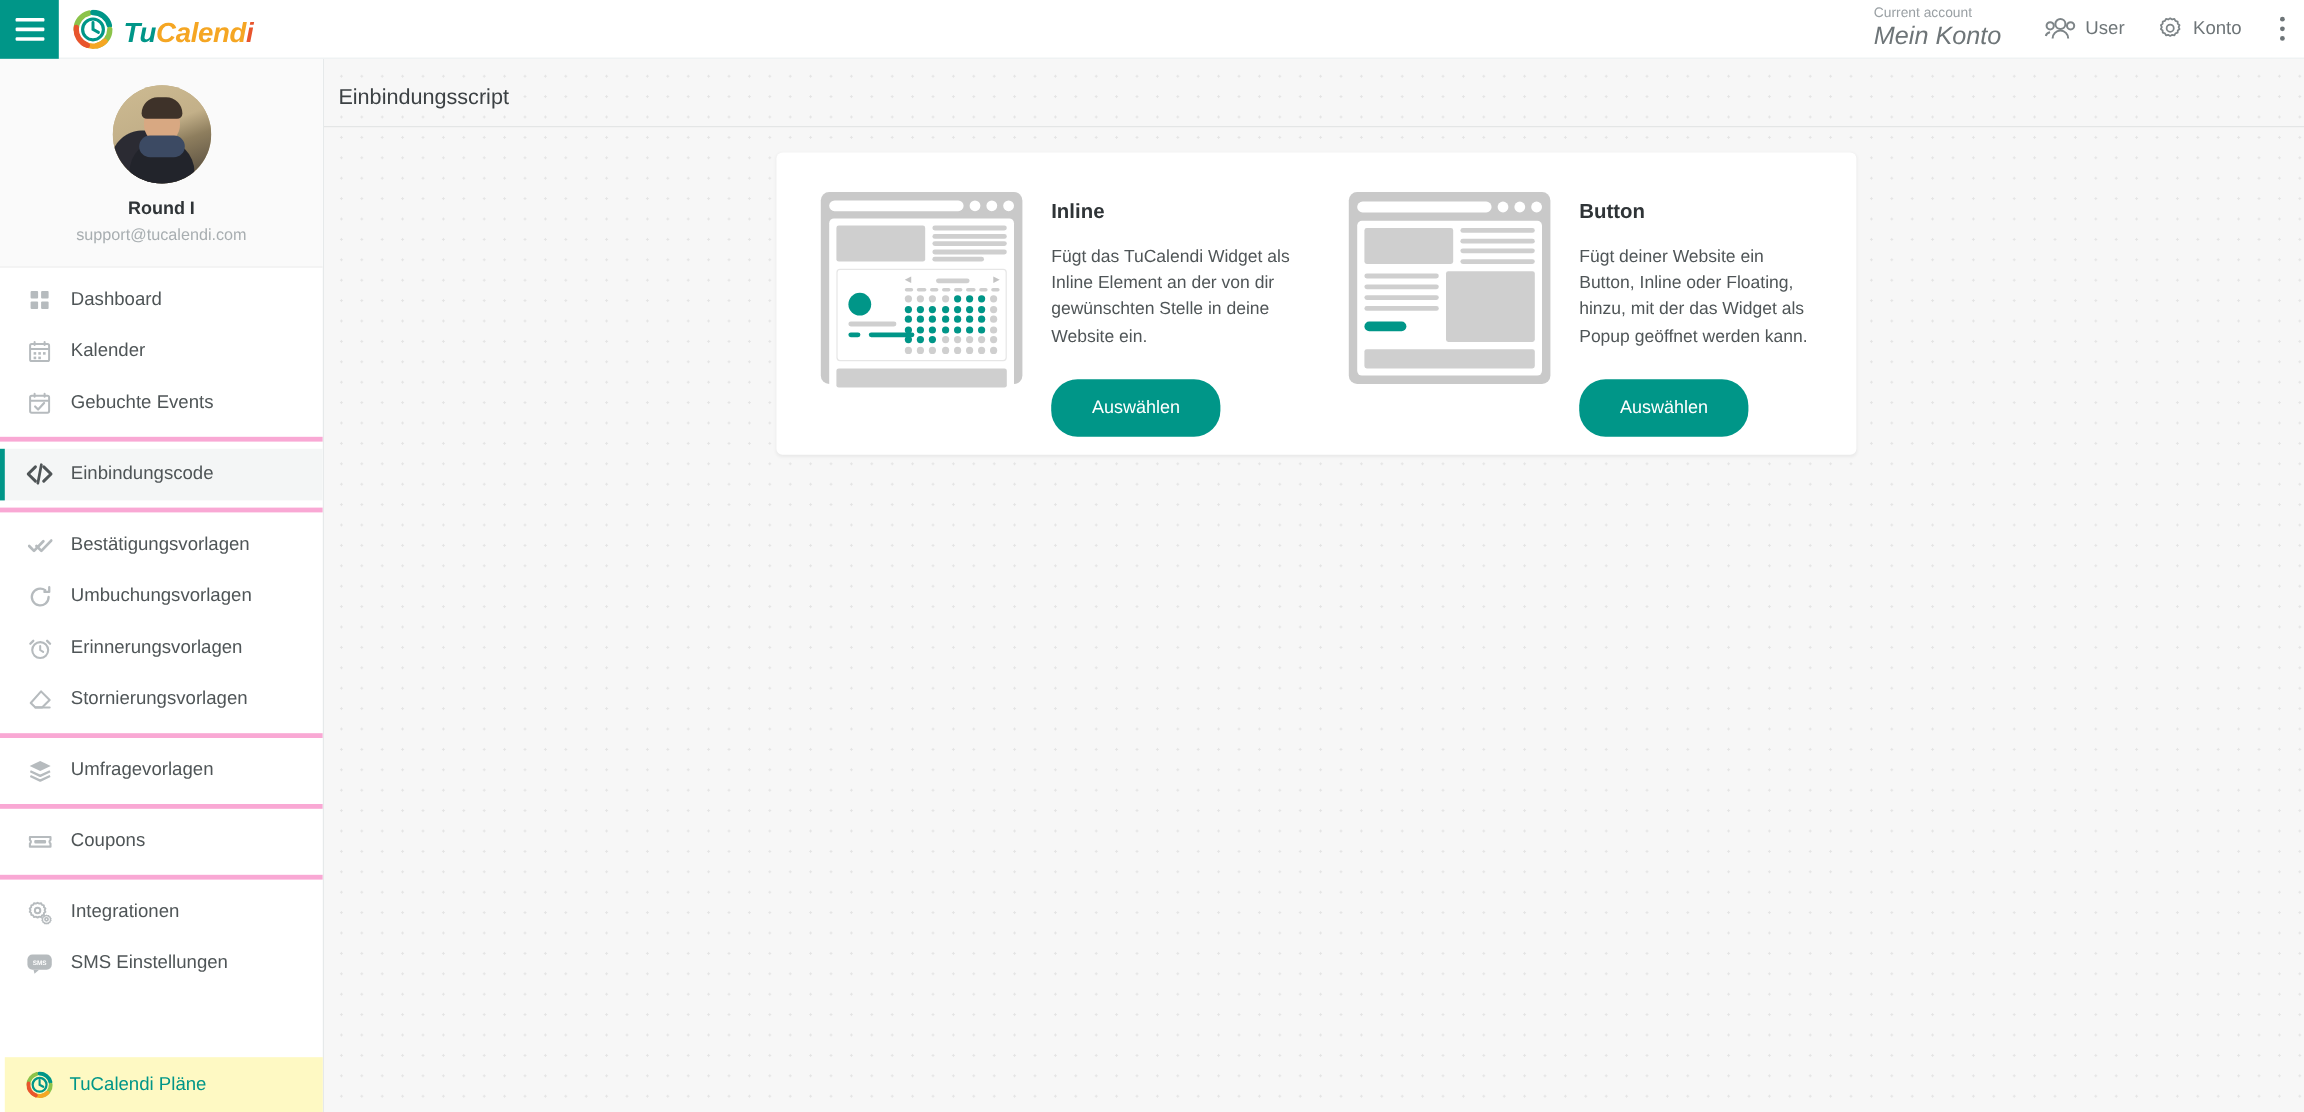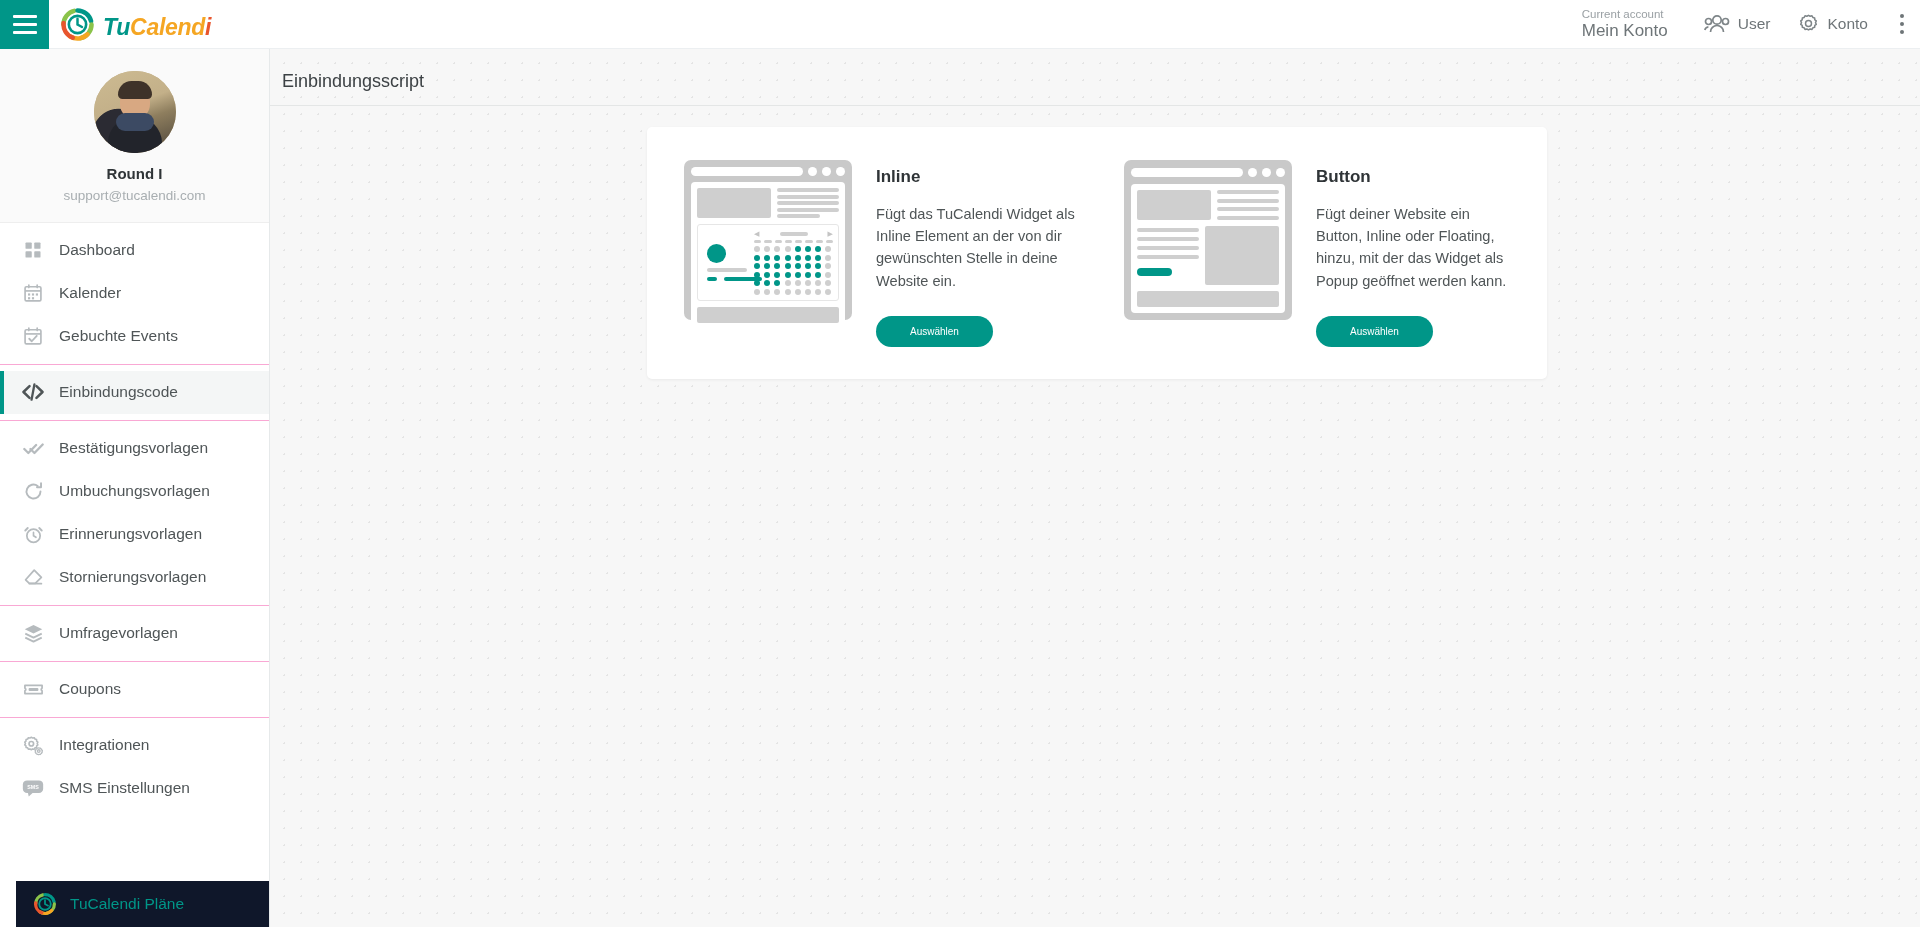--- a/index.html
+++ b/index.html
@@ -34,21 +34,21 @@
   .brand-text .tu { color: #009688; }
   .brand-text .cal { color: #f5a623; }
   .brand-text .i  { color: #e8552d; }
 
   .top-right {
     margin-left: auto; display: flex; align-items: center;
     gap: 0px; padding-right: 4px; color: #8a9296;
   }
   .acct { text-align: left; line-height: 1.15; padding-right: 22px; }
   .acct .small { font-size: 11.5px; color: #9aa0a4; display: block; }
-  .acct .big   { font-size: 17px; color: #6e7578; display: block; }
+  .acct .big   { font-size: 21px; color: #6e7578; display: block; font-style: italic; }
   .topitem {
     display: flex; align-items: center; gap: 8px;
     font-size: 15.5px; color: #6e7578; cursor: pointer;
     padding: 0 14px; white-space: nowrap;
   }
   .kebab { display:flex; flex-direction:column; gap:4px; padding: 0 12px 0 18px; cursor:pointer; }
   .kebab span { width:4px; height:4px; border-radius:50%; background:#6e7578; display:block; }
 
   
   .sidebar {
@@ -73,36 +73,36 @@
   .avatar .face-bg { position:absolute; inset:0; background:
       radial-gradient(circle at 30% 78%, #2b2b33 0 30%, transparent 31%),
       linear-gradient(160deg,#cdbb92 0%, #c3b089 42%, #8e7e5e 60%, #4a4238 100%); }
   .avatar .head { position:absolute; left:26px; top:14px; width:30px; height:34px; border-radius:50% 50% 45% 45%; background:#d8a882; }
   .avatar .hair { position:absolute; left:24px; top:10px; width:34px; height:18px; border-radius:18px 18px 6px 6px; background:#3e3229; }
   .avatar .body { position:absolute; left:14px; top:46px; width:54px; height:40px; border-radius:26px 26px 0 0; background:#22242b; }
   .avatar .scarf { position:absolute; left:22px; top:42px; width:38px; height:18px; border-radius:12px; background:#3c4a63; }
   .pname { font-size: 15px; font-weight: bold; color: #2f3437; line-height: 1.5; }
   .pmail { font-size: 13.5px; color: #a8aeb1; line-height: 1.5; }
 
-  .navgroup { border-bottom: 1px solid #f9a8d4; padding: 6px 0; }
+  .navgroup { border-bottom: 4px solid #f9a8d4; padding: 6px 0; }
   .navgroup:last-of-type { border-bottom: none; }
   .navitem {
     display: flex; align-items: center;
     height: 43px; padding-left: 18px; gap: 15px;
     cursor: pointer; position: relative;
     border-left: 4px solid transparent;
   }
   .navitem .ico { width: 22px; height: 22px; flex: 0 0 auto; display:flex; align-items:center; justify-content:center; color:#b6bbbe; }
   .navitem .lbl { font-size: 15.5px; color: #4f5557; white-space: nowrap; }
   .navitem.active { background: #f4f6f6; border-left-color: #009688; }
   .navitem.active .ico { color: #4f5557; }
 
   .plans {
-    position: absolute; bottom: 0; left: 16px; width: 270px;
-    height: 46px; background: #0f172a;
+    position: absolute; bottom: 0; left: 4px; width: 270px;
+    height: 46px; background: #fef9c3;
     display: flex; align-items: center; gap: 14px;
     padding-left: 18px; cursor: pointer;
   }
   .plans .lbl { color: #009688; font-size: 15.5px; }
 
   
   .main {
     position: absolute; top: 49px; left: 270px;
     width: 1650px; height: 878px;
     background-color: #f7f7f7;
@@ -128,22 +128,22 @@
   }
   .option { display: flex; gap: 24px; width: 440px; padding-left: 37px; }
   .option-text { width: 200px; padding-top: 7px; }
   .opt-title { font-size: 17px; font-weight: bold; color: #2f3437; margin-bottom: 16px; }
   .opt-desc  { font-size: 14.6px; color: #4f5557; line-height: 1.52; }
   .btn-sel {
     margin-top: 24px;
     display: inline-block;
     background: #009688; color: #fff;
     border: none; border-radius: 22px;
-    font-size: 10px; font-family: inherit;
-    padding: 0 34px; height: 31px; line-height: 31px;
+    font-size: 15px; font-family: inherit;
+    padding: 0 34px; height: 48px; line-height: 31px;
     cursor: pointer; white-space: nowrap;
   }
 
   
   .mock {
     width: 168px; height: 160px; flex: 0 0 auto;
     background: #c9c9c9; border-radius: 7px; padding: 7px;
     display: flex; flex-direction: column; gap: 6px;
   }
   .mock-bar { display:flex; align-items:center; gap: 5px; height: 11px; }

